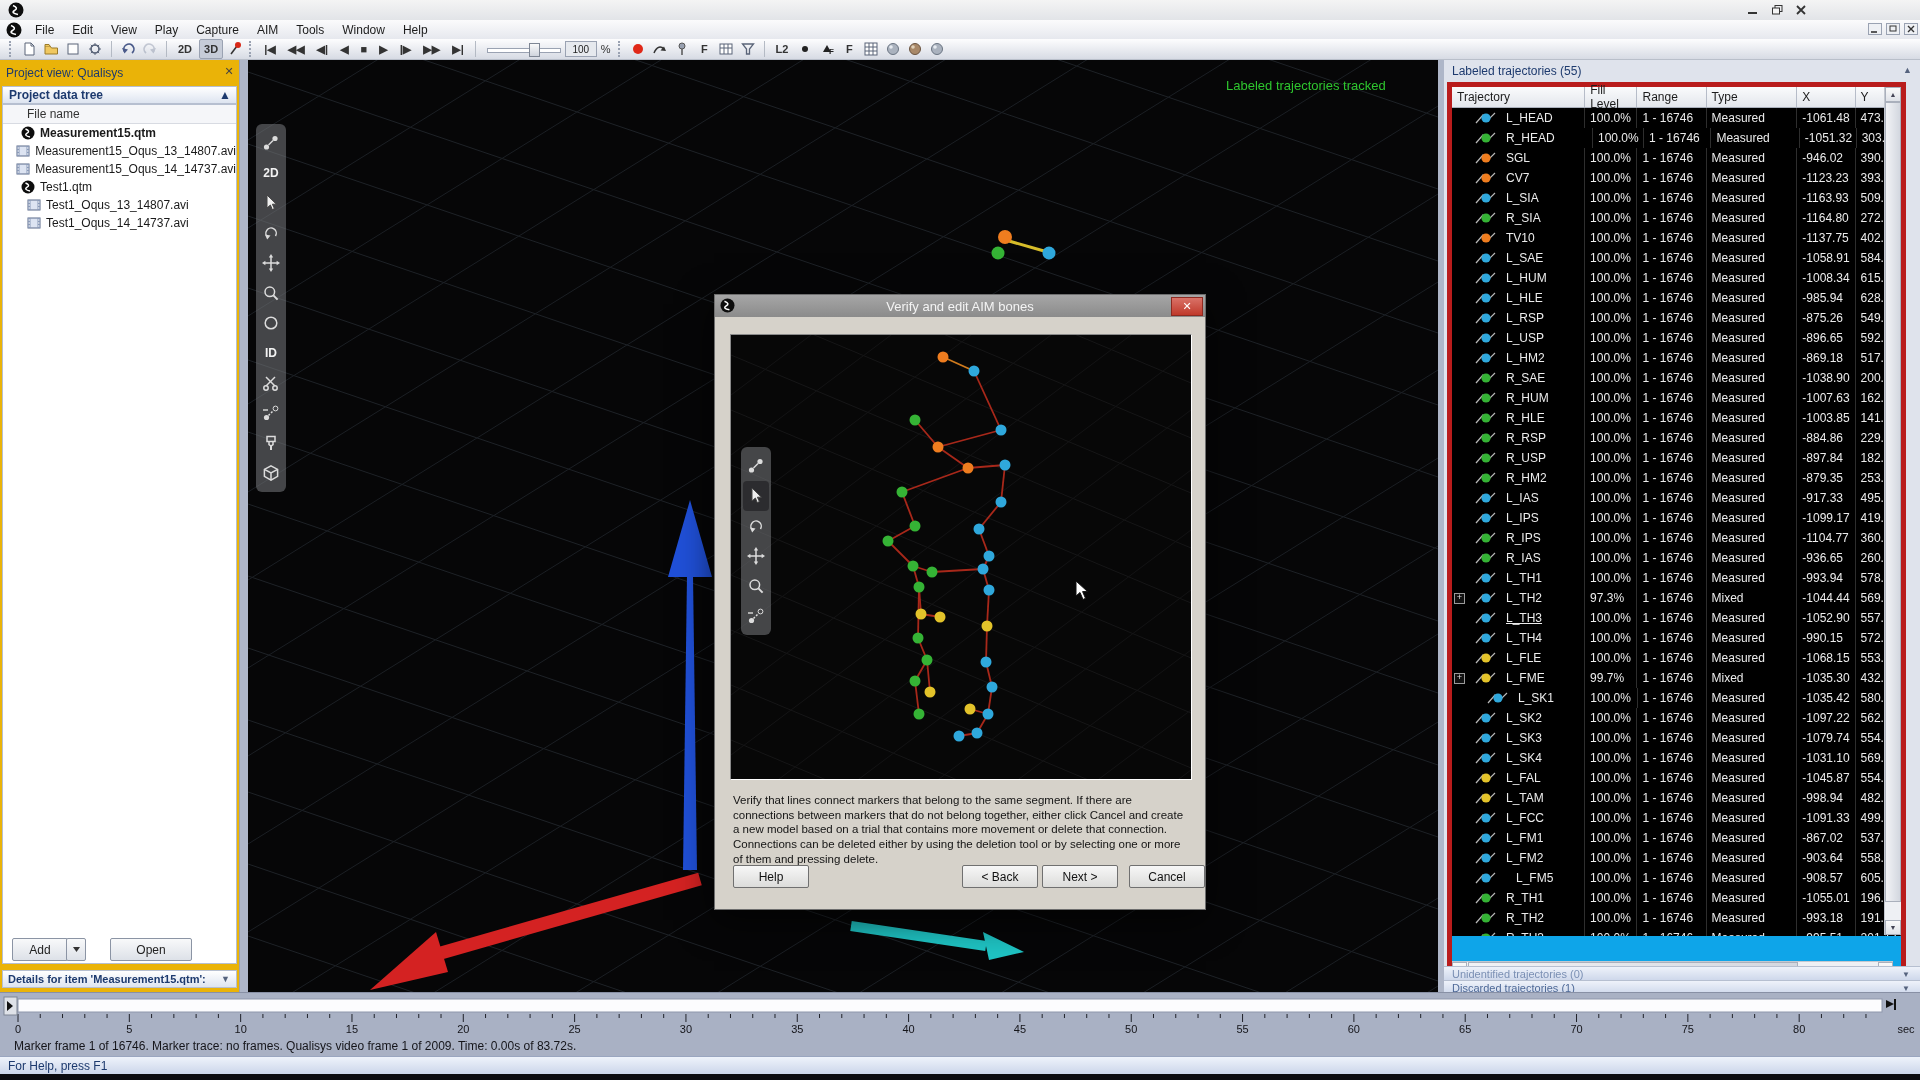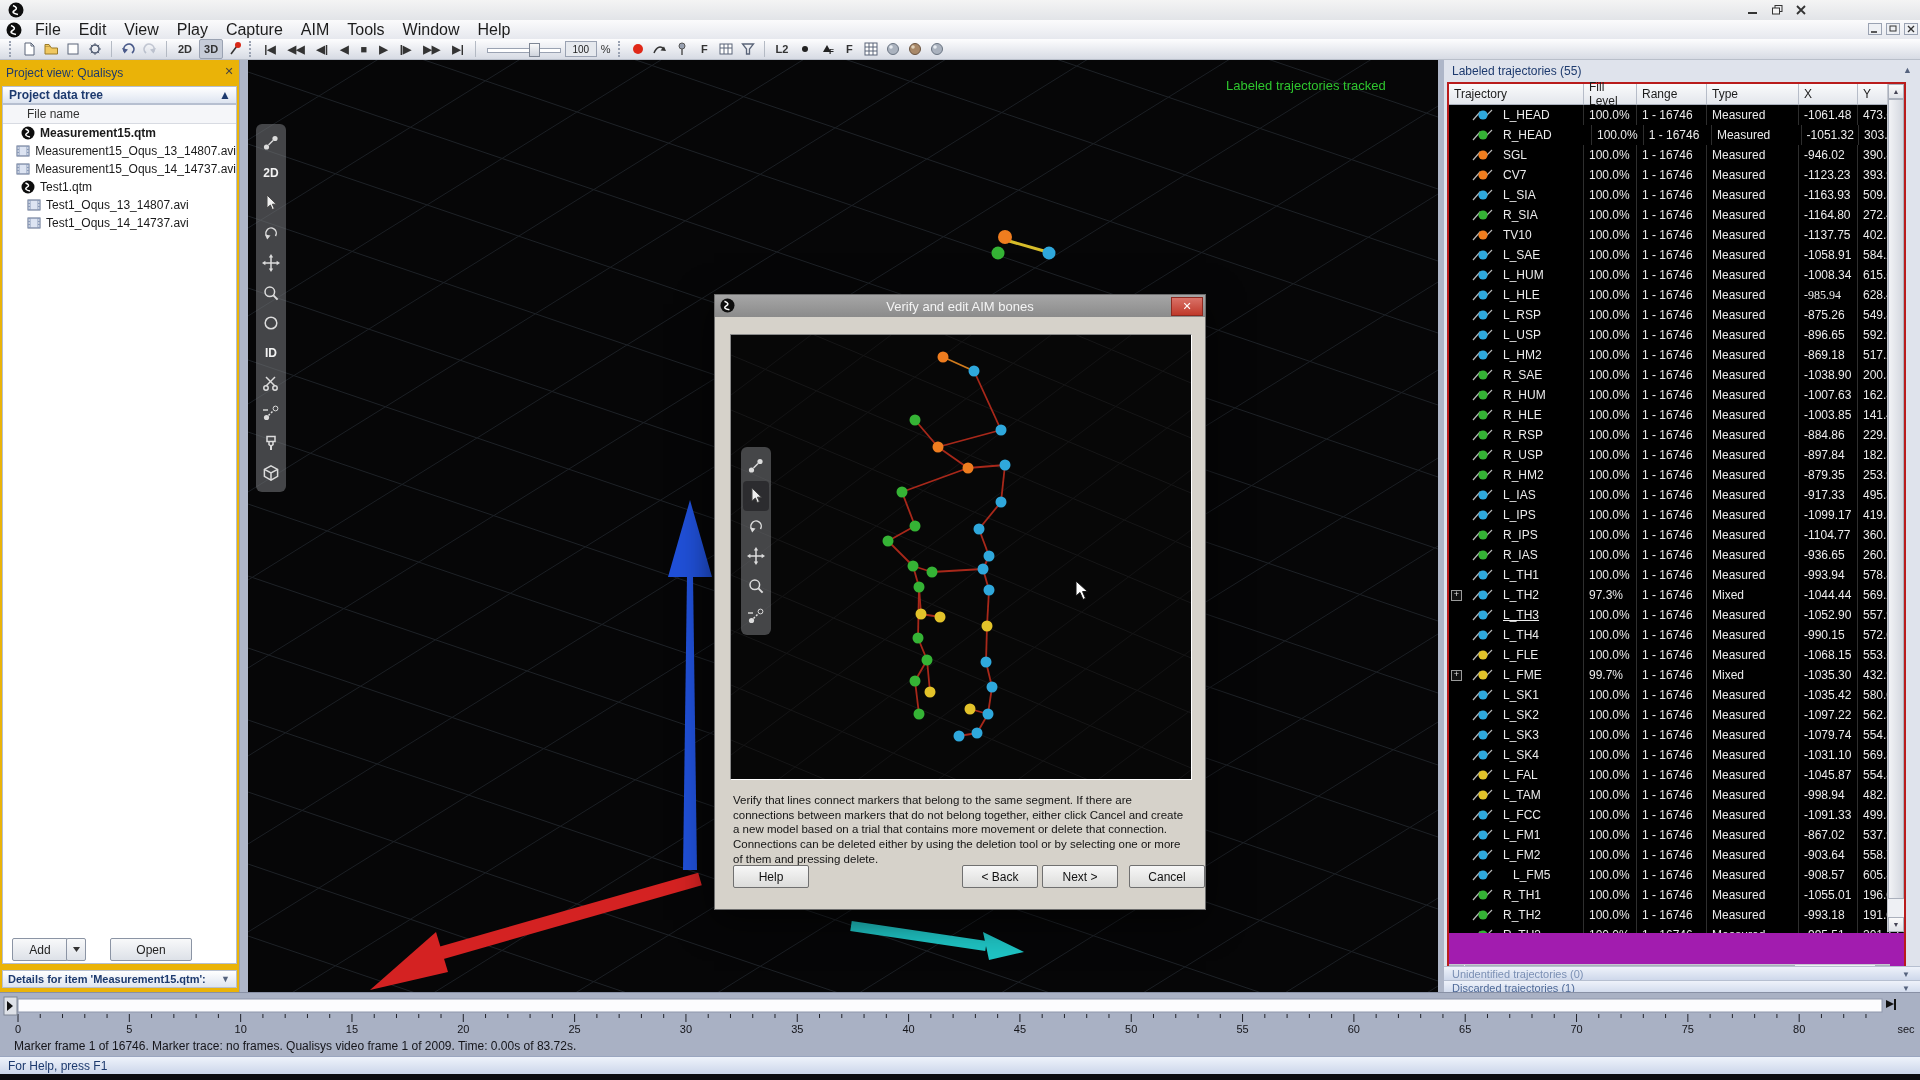--- a/index.html
+++ b/index.html
@@ -8,21 +8,21 @@
   .abs{position:absolute;}
   #app{position:absolute;left:0;top:0;width:1920px;height:1080px;background:#aeb6c8;}
 
   
   #titlebar{left:0;top:0;width:1920px;height:20px;background:linear-gradient(#f4f4f4,#e2e4e8);
             border-bottom:1px solid #c8ccd4;}
   #title-text{left:0;top:3px;width:1920px;text-align:center;font-size:12px;color:#222;}
   .winbtn{width:22px;height:14px;top:3px;display:flex;align-items:center;justify-content:center;cursor:default;}
   #menubar{left:0;top:20px;width:1920px;height:19px;background:linear-gradient(#fbfbfc,#e6e8ee);
            border-bottom:1px solid #cfd3db;display:flex;align-items:center;}
-  .menu-item{font-size:16px;color:#1c1c1c;padding:12px 9px;}
+  .menu-item{font-size:12px;color:#1c1c1c;padding:12px 9px;}
   #toolbar{left:0;top:39px;width:1920px;height:21px;background:linear-gradient(#fdfdfe,#d7dbe4);
            border-bottom:1px solid #b9bfca;display:flex;align-items:center;padding-left:6px;box-sizing:border-box;}
   .tbtn{width:20px;height:18px;display:inline-flex;align-items:center;justify-content:center;margin:0 1px;}
   .tbtn.txt{width:auto;padding:0 4px;font-size:11px;font-weight:bold;color:#333;border:1px solid transparent;}
   .tbtn.pressed{background:#c6ccd8;border:1px solid #9aa2b2;border-radius:2px;}
   .tsep{width:1px;height:16px;background:#b4bac4;margin:0 5px;}
   .tgrip{width:4px;height:16px;margin:0 3px;border-left:2px dotted #9aa2b2;}
   #speed-slider{width:72px;height:14px;position:relative;margin:0 6px;}
   #speed-slider .track{position:absolute;left:0;top:6px;width:72px;height:3px;background:#fff;
         border:1px solid #9aa2b2;}
@@ -58,22 +58,22 @@
   #overlay-text{position:absolute;left:978px;top:18px;font-size:13px;color:#2ec62e;}
   .strip{position:absolute;background:rgba(120,122,126,0.55);border-radius:6px;}
   .strip .cell{width:26px;height:30px;display:flex;align-items:center;justify-content:center;}
   .strip .cell.sel{background:rgba(40,40,44,0.85);border-radius:4px;}
   .strip .cell .lbl{color:#f2f2f2;font-size:12px;font-weight:bold;}
 
   
   #rpanel{left:1444px;top:60px;width:476px;height:938px;background:#dfe3ec;}
   #rp-title{position:absolute;left:8px;top:4px;font-size:12px;color:#1d3a6e;}
   #rp-chevron{position:absolute;right:8px;top:5px;font-size:9px;color:#55637e;}
-  #traj-table{position:absolute;left:3px;top:22px;width:459px;height:901px;border:2px solid #b91c1c;
-              background:#a21caf;box-sizing:border-box;}
+  #traj-table{position:absolute;left:3px;top:22px;width:459px;height:901px;border:5px solid #b91c1c;
+              background:#0ea5e9;box-sizing:border-box;}
   #traj-header{display:flex;height:20px;background:linear-gradient(#fafbfc,#e3e6ec);border-bottom:1px solid #aab0bc;}
   .hcell{font-size:12px;color:#1c1c1c;display:flex;align-items:center;padding-left:5px;box-sizing:border-box;
          border-right:1px solid #b6bcc8;}
   #traj-body{position:relative;height:828px;overflow:hidden;background:#000;}
   .trow{display:flex;height:20px;align-items:center;}
   .tcell{font-size:12px;color:#ececec;padding-left:5px;box-sizing:border-box;height:20px;display:flex;
          align-items:center;border-right:1px solid #2e2e2e;overflow:hidden;}
   .namecell{position:relative;}
   .expander{position:absolute;left:2px;width:9px;height:9px;border:1px solid #9a9a9a;color:#ddd;font-size:9px;
             line-height:7px;text-align:center;background:#111;}
@@ -712,21 +712,21 @@
             <div class="tcell namecell" style="width: 135px; padding-left: 0px;">
               <svg width="26" height="14" style="margin-left:22px;">
                 <path d="M2 12 L9 4 L14 9 L21 2" stroke="#b8b8b8" stroke-width="1.2" fill="none"></path>
                 <circle cx="12" cy="7" r="4.6" fill="#2fa8dc"></circle>
               </svg>
               <span style="margin-left:6px;">L_HLE</span>
             </div>
             <div class="tcell" style="width: 53px;">100.0%</div>
             <div class="tcell" style="width: 70px;">1 - 16746</div>
             <div class="tcell" style="width: 92px;">Measured</div>
-            <div class="tcell" style="width: 59px; font-family: Liberation Serif, serif;">-985.94</div>
+            <div class="tcell" style="width: 59px;">-985.94</div>
             <div class="tcell" style="width: 46px;">628.43</div>
           </div>
           <div class="trow">
             <div class="tcell namecell" style="width: 135px; padding-left: 0px;">
               <svg width="26" height="14" style="margin-left:22px;">
                 <path d="M2 12 L9 4 L14 9 L21 2" stroke="#b8b8b8" stroke-width="1.2" fill="none"></path>
                 <circle cx="12" cy="7" r="4.6" fill="#2fa8dc"></circle>
               </svg>
               <span style="margin-left:6px;">L_RSP</span>
             </div>
@@ -984,21 +984,21 @@
               </svg>
               <span style="margin-left:6px;">L_FME</span>
             </div>
             <div class="tcell" style="width: 53px;">99.7%</div>
             <div class="tcell" style="width: 70px;">1 - 16746</div>
             <div class="tcell" style="width: 92px;">Mixed</div>
             <div class="tcell" style="width: 59px;">-1035.30</div>
             <div class="tcell" style="width: 46px;">432.96</div>
           </div>
           <div class="trow">
-            <div class="tcell namecell" style="width: 135px; padding-left: 0px;">
+            <div class="tcell namecell" style="width: 135px; padding-left: 12px;">
               <svg width="26" height="14" style="margin-left:22px;">
                 <path d="M2 12 L9 4 L14 9 L21 2" stroke="#b8b8b8" stroke-width="1.2" fill="none"></path>
                 <circle cx="12" cy="7" r="4.6" fill="#2fa8dc"></circle>
               </svg>
               <span style="margin-left:6px;">L_SK1</span>
             </div>
             <div class="tcell" style="width: 53px;">100.0%</div>
             <div class="tcell" style="width: 70px;">1 - 16746</div>
             <div class="tcell" style="width: 92px;">Measured</div>
             <div class="tcell" style="width: 59px;">-1035.42</div>

